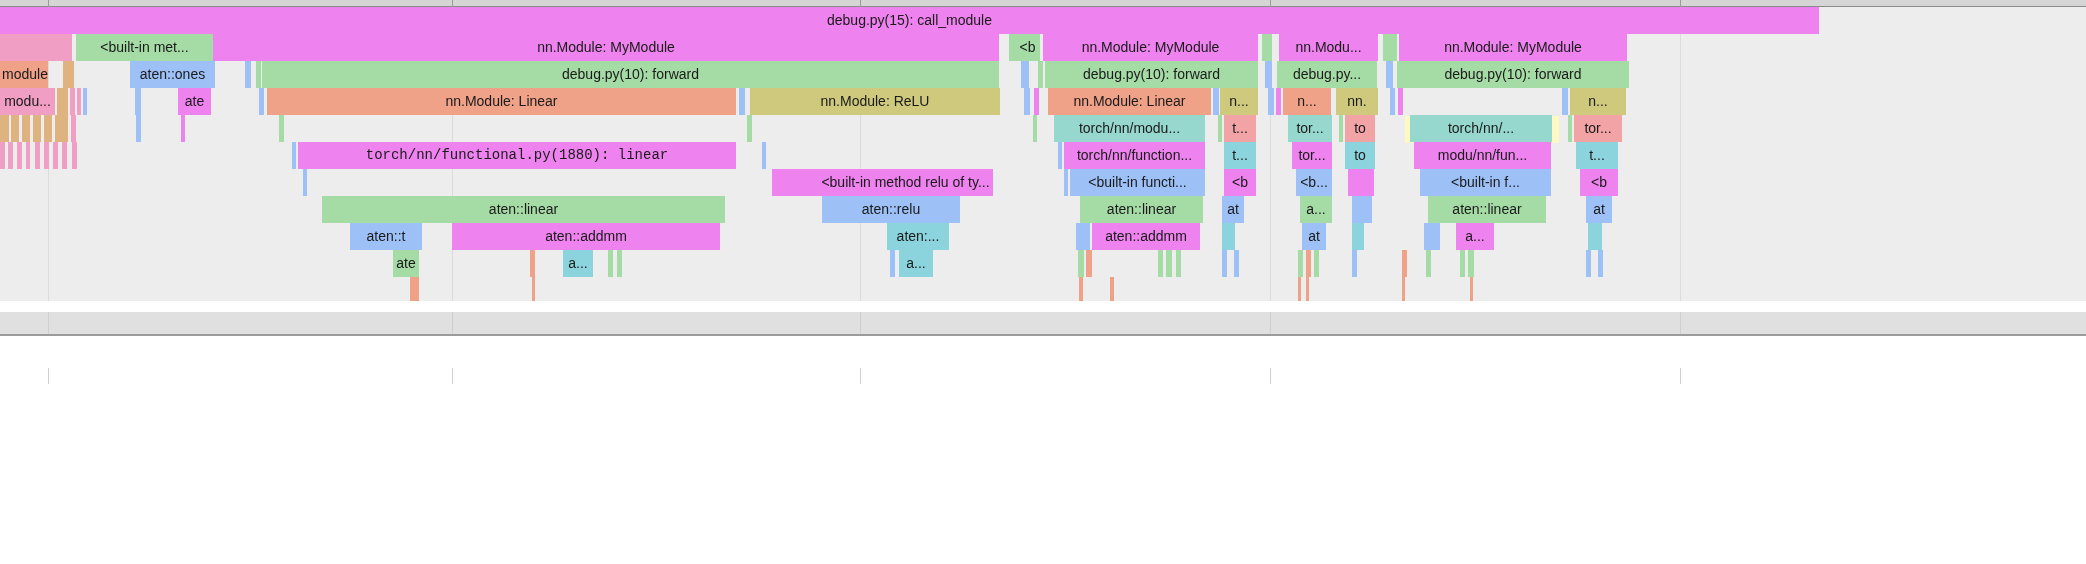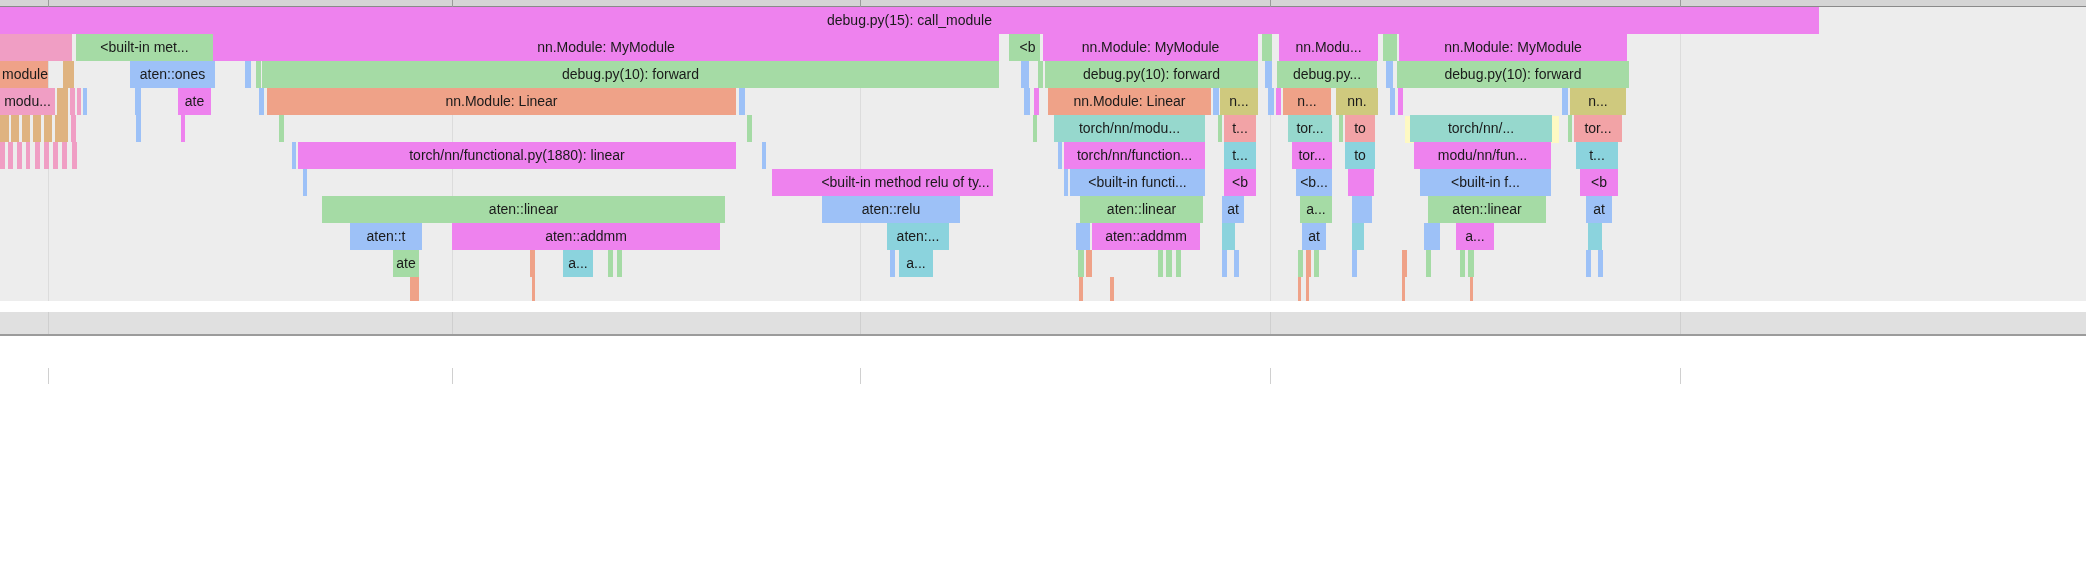--- a/index.html
+++ b/index.html
@@ -75,20 +75,21 @@
       <div class="frame lbl" style="left: 0px; width: 55px; top: 81px; background: rgb(240, 158, 196);"><span>modu...</span></div>
       <div class="frame" style="left: 57px; width: 11px; top: 81px; background: rgb(223, 179, 128);"></div>
       <div class="frame" style="left: 70px; width: 5px; top: 81px; background: rgb(240, 158, 196);"></div>
       <div class="frame" style="left: 77px; width: 4px; top: 81px; background: rgb(240, 158, 196);"></div>
       <div class="frame" style="left: 83px; width: 4px; top: 81px; background: rgb(157, 193, 247);"></div>
       <div class="frame" style="left: 135px; width: 6px; top: 81px; background: rgb(157, 193, 247);"></div>
       <div class="frame lbl" style="left: 178px; width: 33px; top: 81px; background: rgb(238, 130, 238);"><span>ate</span></div>
       <div class="frame" style="left: 259px; width: 5px; top: 81px; background: rgb(157, 193, 247);"></div>
       <div class="frame lbl" style="left: 267px; width: 469px; top: 81px; background: rgb(239, 162, 136);"><span>nn.Module: Linear</span></div>
       <div class="frame" style="left: 739px; width: 6px; top: 81px; background: rgb(157, 193, 247);"></div>
+      <div class="frame lbl" style="left: 750px; width: 250px; top: 81px; background: rgb(207, 201, 126);"><span>nn.Module: ReLU</span></div>
       <div class="frame" style="left: 1024px; width: 6px; top: 81px; background: rgb(157, 193, 247);"></div>
       <div class="frame" style="left: 1034px; width: 5px; top: 81px; background: rgb(238, 130, 238);"></div>
       <div class="frame lbl" style="left: 1048px; width: 163px; top: 81px; background: rgb(239, 162, 136);"><span>nn.Module: Linear</span></div>
       <div class="frame" style="left: 1213px; width: 6px; top: 81px; background: rgb(157, 193, 247);"></div>
       <div class="frame lbl" style="left: 1220px; width: 38px; top: 81px; background: rgb(207, 201, 126);"><span>n...</span></div>
       <div class="frame" style="left: 1268px; width: 6px; top: 81px; background: rgb(157, 193, 247);"></div>
       <div class="frame" style="left: 1276px; width: 5px; top: 81px; background: rgb(238, 130, 238);"></div>
       <div class="frame lbl" style="left: 1283px; width: 48px; top: 81px; background: rgb(239, 162, 136);"><span>n...</span></div>
       <div class="frame lbl" style="left: 1336px; width: 42px; top: 81px; background: rgb(207, 201, 126);"><span>nn.</span></div>
       <div class="frame" style="left: 1390px; width: 5px; top: 81px; background: rgb(157, 193, 247);"></div>
@@ -120,21 +121,21 @@
       <div class="frame" style="left: 0px; width: 5px; top: 135px; background: rgb(240, 158, 196);"></div>
       <div class="frame" style="left: 8px; width: 5px; top: 135px; background: rgb(240, 158, 196);"></div>
       <div class="frame" style="left: 17px; width: 5px; top: 135px; background: rgb(240, 158, 196);"></div>
       <div class="frame" style="left: 26px; width: 4px; top: 135px; background: rgb(240, 158, 196);"></div>
       <div class="frame" style="left: 35px; width: 5px; top: 135px; background: rgb(240, 158, 196);"></div>
       <div class="frame" style="left: 44px; width: 5px; top: 135px; background: rgb(240, 158, 196);"></div>
       <div class="frame" style="left: 53px; width: 5px; top: 135px; background: rgb(240, 158, 196);"></div>
       <div class="frame" style="left: 62px; width: 5px; top: 135px; background: rgb(240, 158, 196);"></div>
       <div class="frame" style="left: 72px; width: 5px; top: 135px; background: rgb(240, 158, 196);"></div>
       <div class="frame" style="left: 292px; width: 4px; top: 135px; background: rgb(157, 193, 247);"></div>
-      <div class="frame lbl" style="left: 298px; width: 438px; top: 135px; background: rgb(238, 130, 238);"><span>torch/nn/functional.py(1880): linear</span></div>
+      <div class="frame lbl" style="left: 298px; width: 438px; top: 135px; background: rgb(238, 130, 238); font-family: Liberation Mono, monospace;"><span>torch/nn/functional.py(1880): linear</span></div>
       <div class="frame" style="left: 762px; width: 4px; top: 135px; background: rgb(157, 193, 247);"></div>
       <div class="frame" style="left: 1058px; width: 4px; top: 135px; background: rgb(157, 193, 247);"></div>
       <div class="frame lbl" style="left: 1064px; width: 141px; top: 135px; background: rgb(238, 130, 238);"><span>torch/nn/function...</span></div>
       <div class="frame lbl" style="left: 1224px; width: 32px; top: 135px; background: rgb(139, 211, 221);"><span>t...</span></div>
       <div class="frame lbl" style="left: 1292px; width: 40px; top: 135px; background: rgb(238, 130, 238);"><span>tor...</span></div>
       <div class="frame lbl" style="left: 1345px; width: 30px; top: 135px; background: rgb(139, 211, 221);"><span>to</span></div>
       <div class="frame lbl" style="left: 1414px; width: 137px; top: 135px; background: rgb(238, 130, 238);"><span>modu/nn/fun...</span></div>
       <div class="frame lbl" style="left: 1576px; width: 42px; top: 135px; background: rgb(139, 211, 221);"><span>t...</span></div>
       <div class="frame" style="left: 303px; width: 4px; top: 162px; background: rgb(157, 193, 247);"></div>
       <div class="frame lbl" style="left: 772px; width: 221px; top: 162px; background: rgb(238, 130, 238); padding-left: 48px;"><span>&lt;built-in method relu of ty...</span></div>

